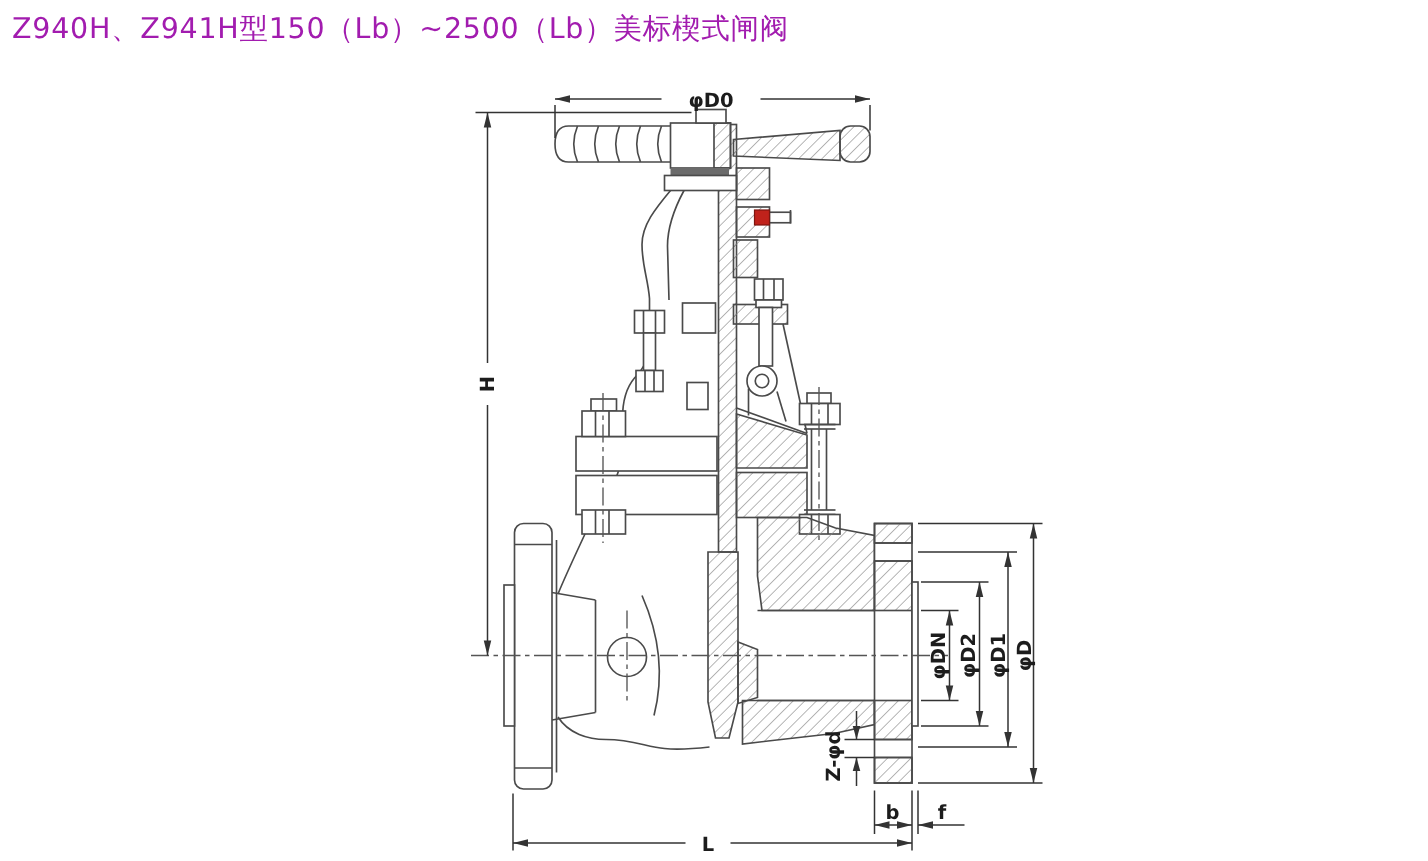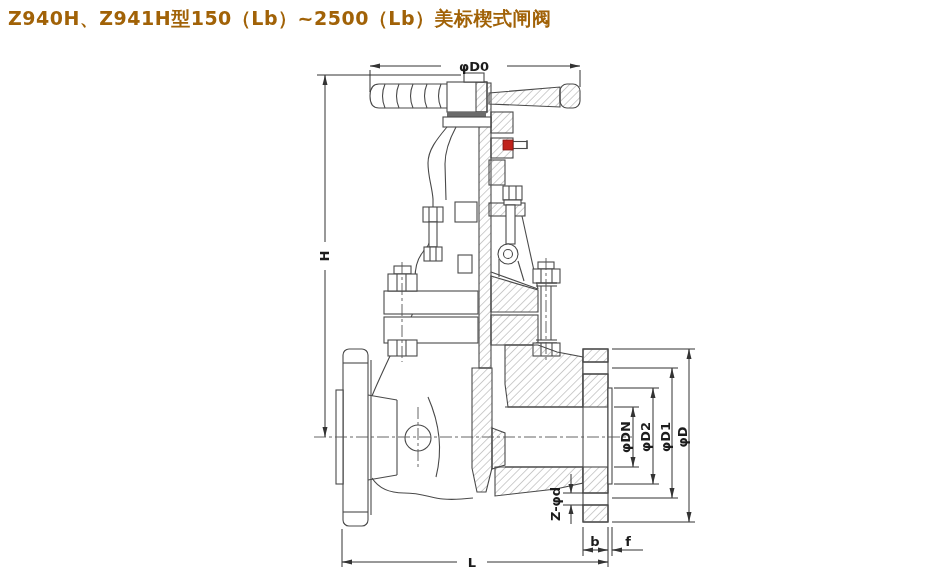--- a/index.html
+++ b/index.html
@@ -1,19 +1,19 @@
 <!DOCTYPE html>
 <html><head>
 <meta charset="utf-8">
 <style>
   html,body{margin:0;padding:0;background:#fff;}
   body{width:952px;height:574px;position:relative;overflow:hidden;
        font-family:"DejaVu Sans","Liberation Sans",sans-serif;}
-  .title{position:absolute;left:8px;top:6px;font-size:19px;font-weight:bold;
-         color:#a16207;letter-spacing:0.5px;white-space:nowrap;}
+  .title{position:absolute;left:8px;top:6px;font-size:19px;font-weight:normal;
+         color:#a21caf;letter-spacing:0.5px;white-space:nowrap;}
   svg{position:absolute;left:0;top:0;}
   .ol{stroke:#4a4a4a;stroke-width:1.1;fill:none;}
   .olw{stroke:#4a4a4a;stroke-width:1.1;fill:#ffffff;}
   .hat{stroke:#4a4a4a;stroke-width:1.1;}
   .cl{stroke:#555;stroke-width:0.9;fill:none;stroke-dasharray:12 3 3 3;}
   .dim{stroke:#333;stroke-width:1;fill:none;}
   .arr{fill:#333;stroke:none;}
   .lbl{font-family:"DejaVu Sans","Liberation Sans",sans-serif;font-size:13px;
        font-weight:bold;fill:#1c1c1c;}
 </style>

